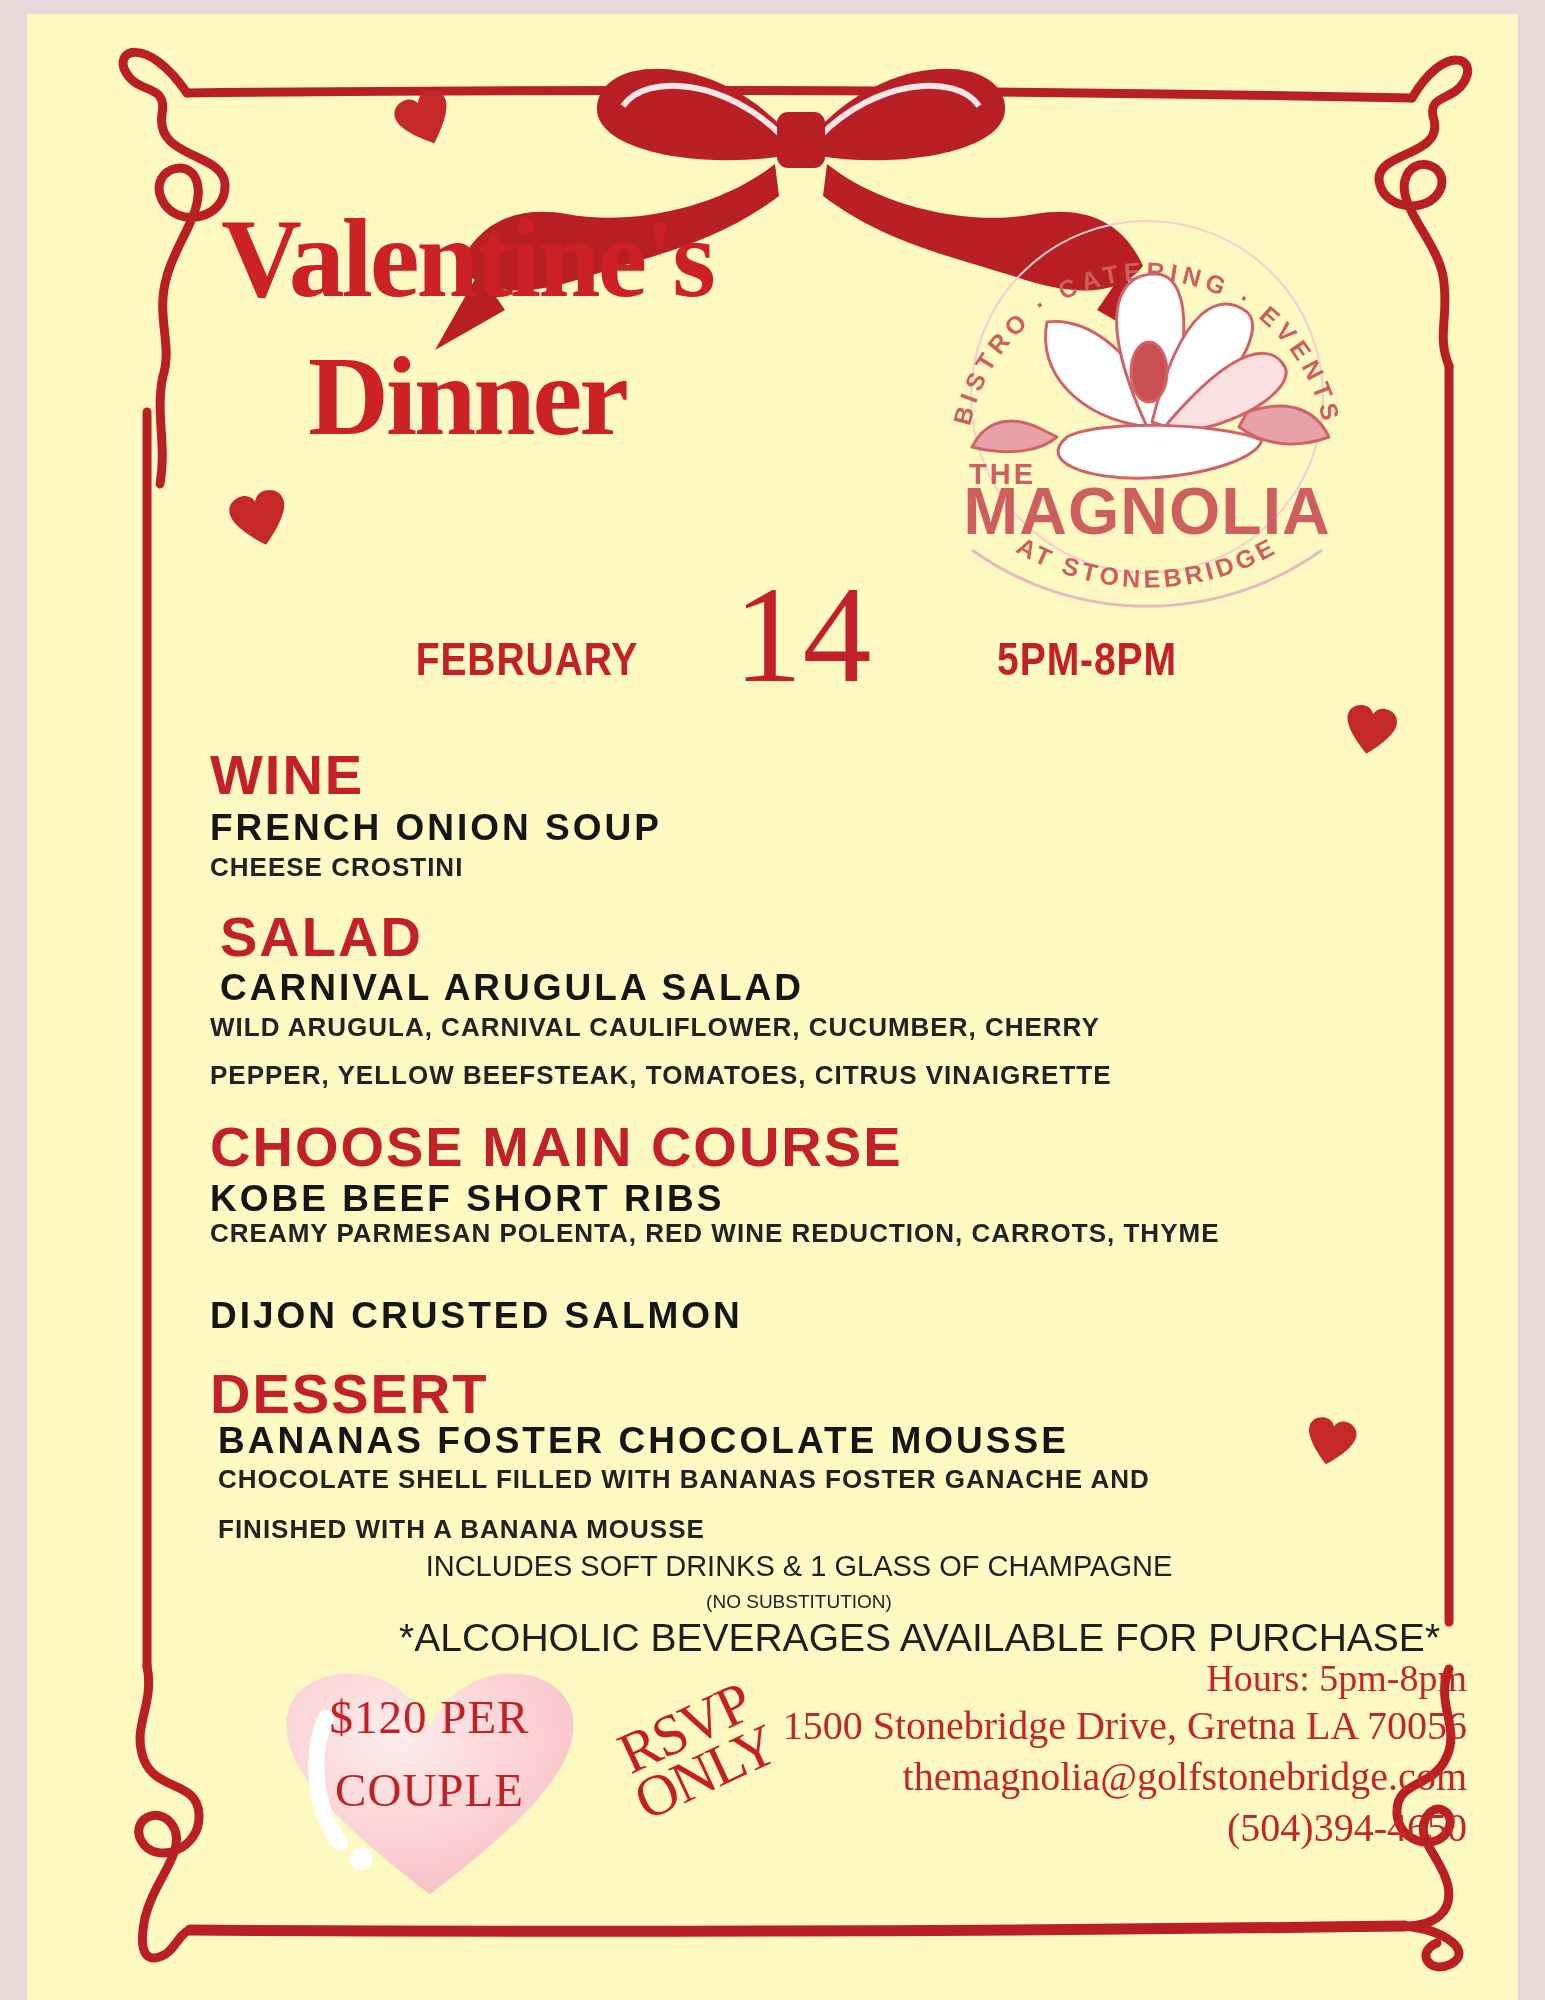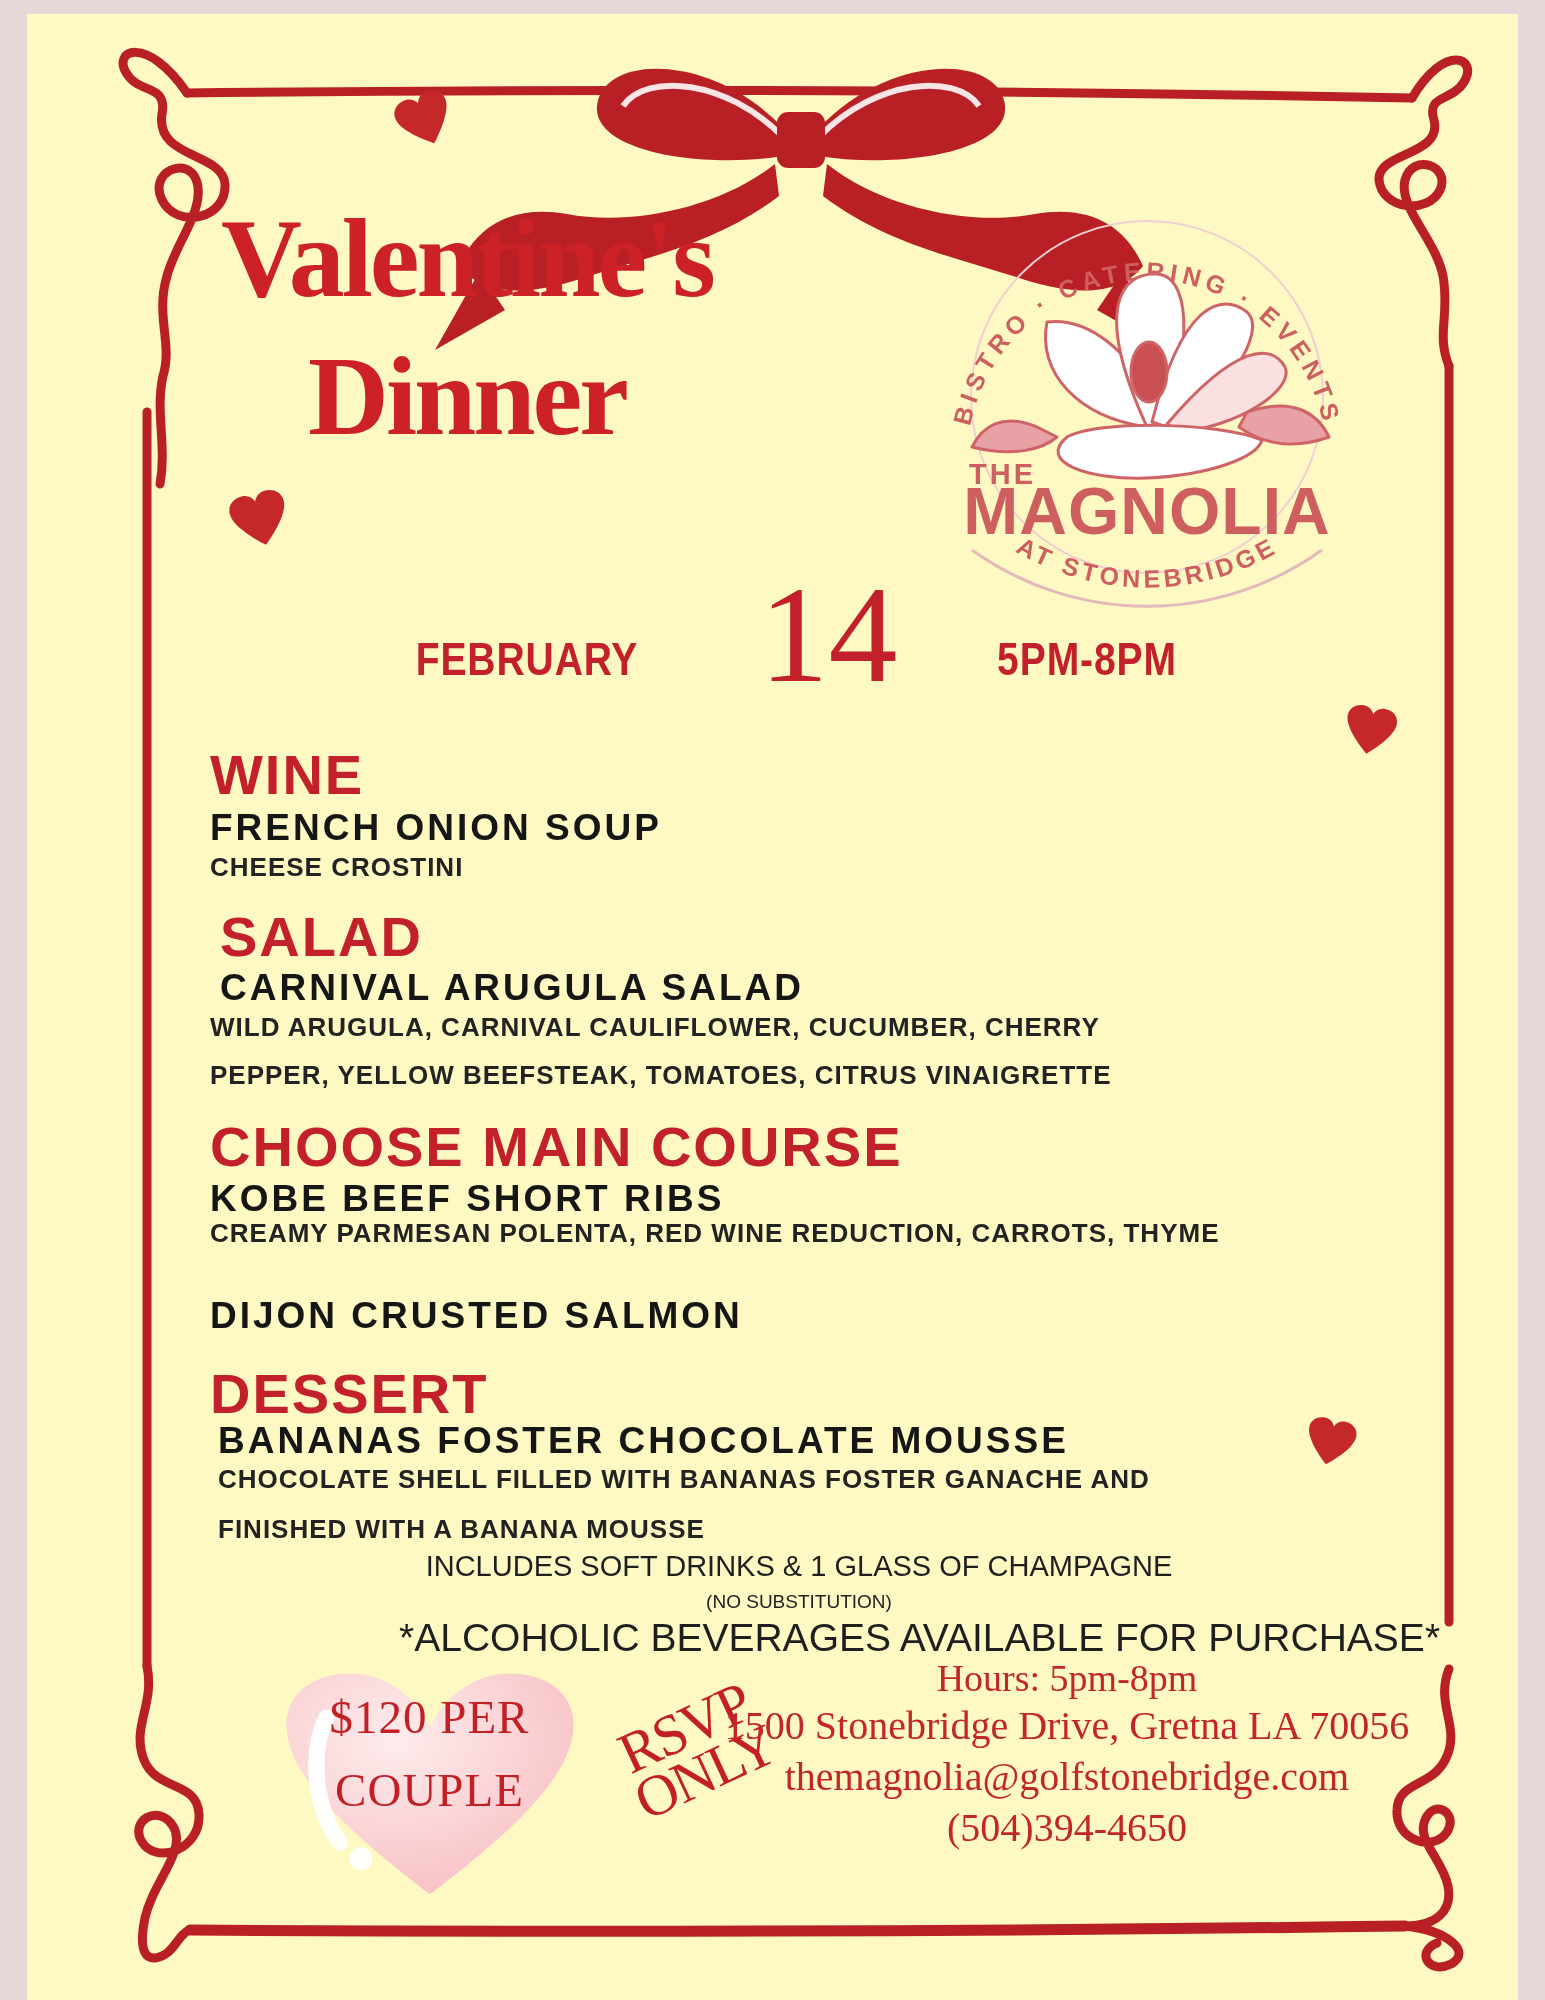--- a/index.html
+++ b/index.html
@@ -14,21 +14,21 @@
   .title-line{
     position:absolute;left:90px;width:700px;text-align:center;
     font-family:"Liberation Serif",serif;font-weight:700;
     font-size:112px;letter-spacing:-3px;color:#cb2127;line-height:1;
   }
   .ev-side{
     position:absolute;font-weight:700;font-size:46px;color:#c2202a;
     letter-spacing:1px;text-align:center;transform:scaleX(.85);
   }
   .ev-day{
-    position:absolute;left:714px;top:552px;width:175px;text-align:center;
+    position:absolute;left:688px;top:552px;width:175px;text-align:center;
     font-family:"Liberation Serif",serif;font-size:138px;color:#c2202a;line-height:1;
   }
   .menu-h{
     position:absolute;left:183px;white-space:nowrap;
     font-weight:700;font-size:56px;letter-spacing:2px;color:#c2202a;line-height:1;
   }
   .dish{
     position:absolute;left:183px;white-space:nowrap;
     font-weight:700;font-size:37px;letter-spacing:3px;color:#161616;line-height:1;text-align:center;
   }
@@ -44,21 +44,21 @@
     position:absolute;left:280px;width:245px;text-align:center;
     font-family:"Liberation Serif",serif;font-size:47px;color:#c32026;
     letter-spacing:1px;line-height:1;
   }
   .rsvp{
     position:absolute;left:568px;top:1688px;width:200px;text-align:center;
     font-family:"Liberation Serif",serif;font-size:58px;color:#c32026;
     line-height:.84;letter-spacing:-2px;transform:rotate(-25deg);
   }
   .contact-line{
-    position:absolute;left:640px;width:800px;text-align:center;
+    position:absolute;left:640px;width:800px;text-align:right;
     font-family:"Liberation Serif",serif;color:#c2252a;line-height:1;white-space:nowrap;
   }
 </style>
 </head>
 <body>
 
 <div id="stage">
 
   <svg class="deco-svg" width="1545" height="2000" viewBox="0 0 1545 2000">
     <g stroke="#b82025" stroke-width="9" fill="none" stroke-linecap="round">

